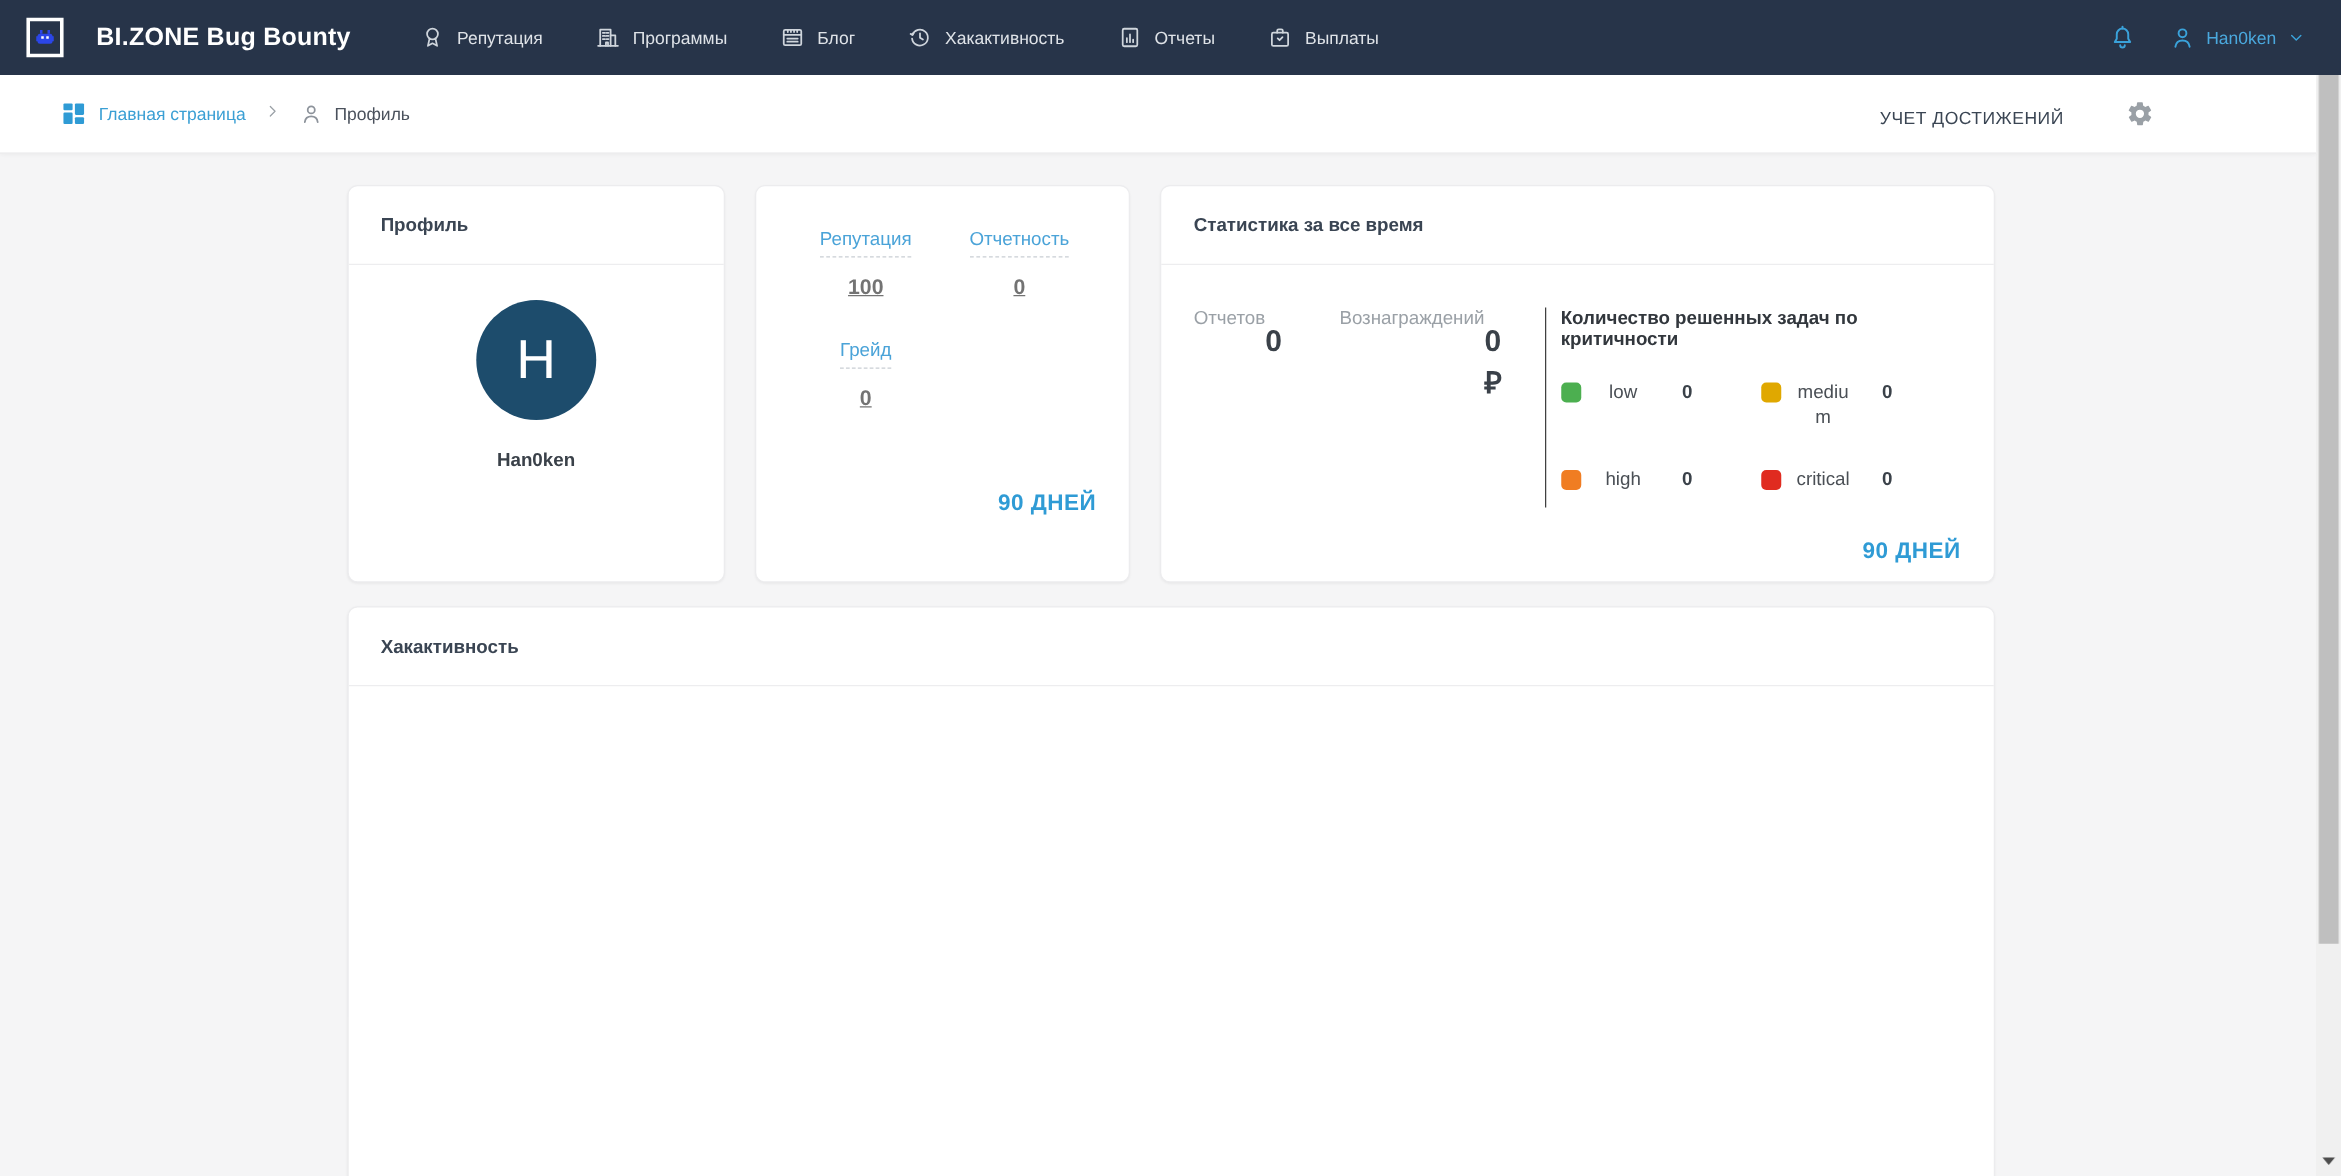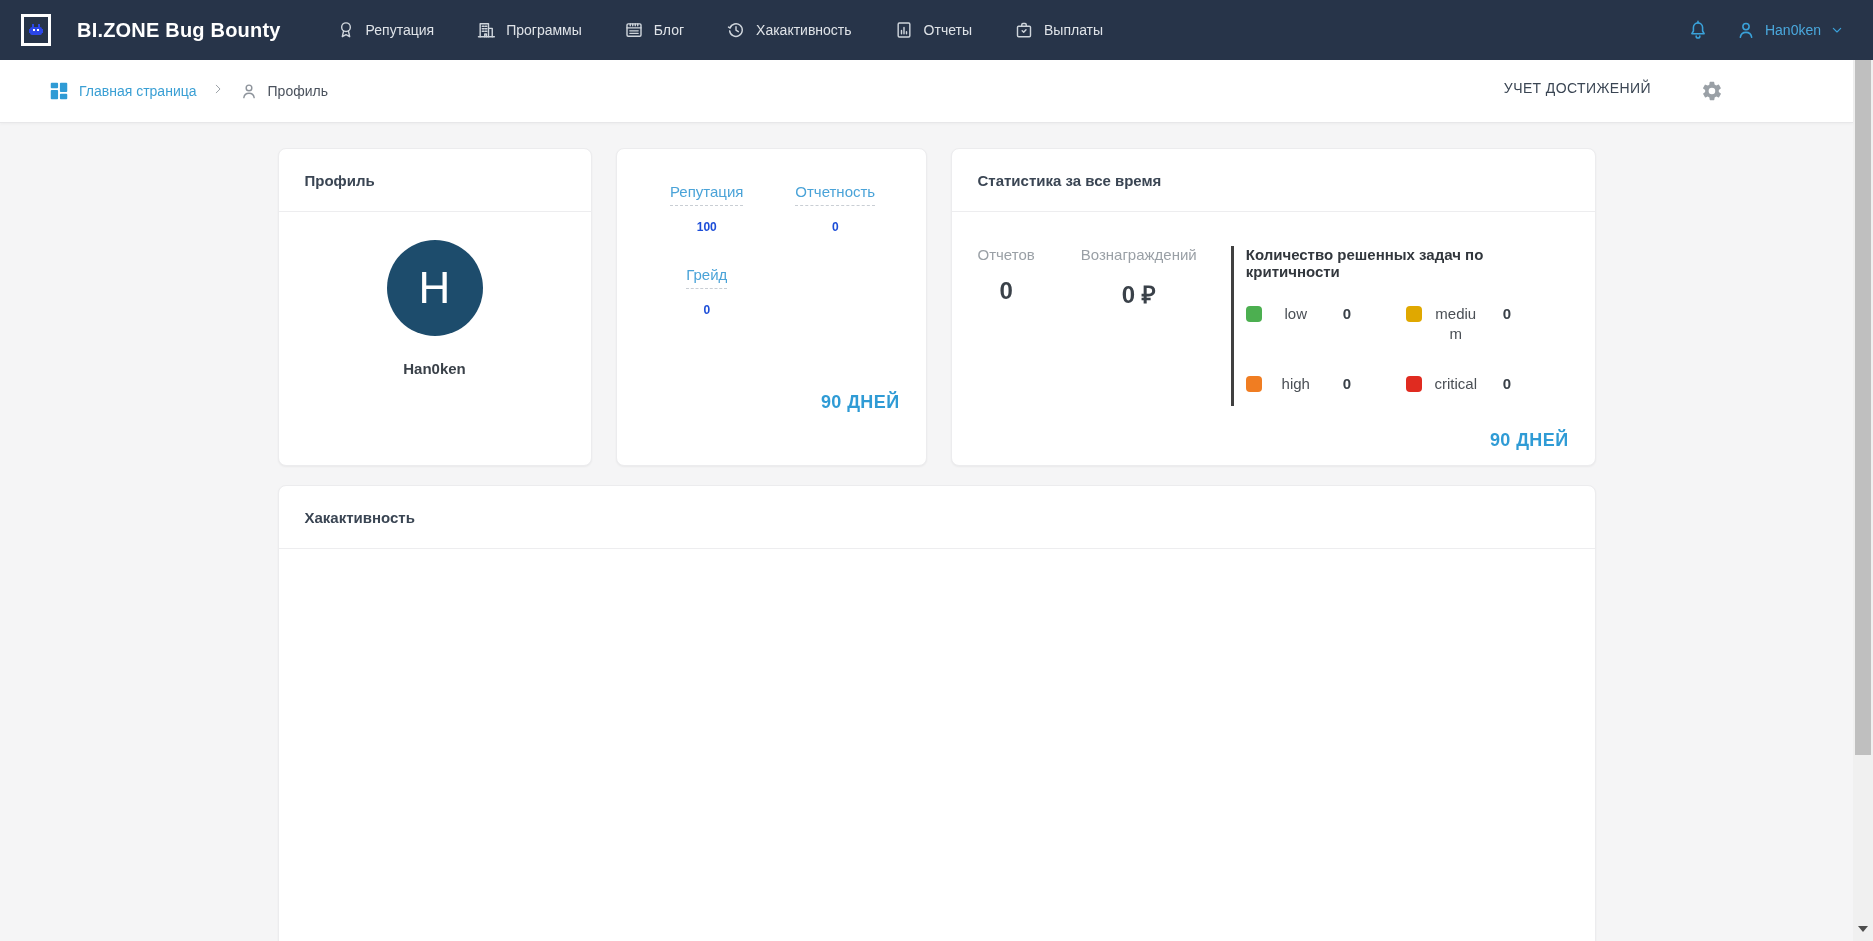--- a/index.html
+++ b/index.html
@@ -25,21 +25,21 @@
   
   .breadcrumb-bar { position:relative; z-index:4; width:1853px; height:63px; background:#ffffff;
                     border-bottom:1px solid #e7e7e9; display:flex; align-items:center;
                     padding:0 130px 0 48px; box-shadow:0 1px 3px rgba(0,0,0,.04); }
   .breadcrumb { display:flex; align-items:center; gap:14px; }
   .crumb-home { display:flex; align-items:center; gap:9px; cursor:pointer; }
   .crumb-link { color:#3a9fd4; font-size:14px; }
   .crumb-sep svg { stroke:#9aa0a6; }
   .crumb-current { display:flex; align-items:center; gap:9px; }
   .crumb-current span { color:#4a515c; font-size:14px; }
-  .breadcrumb-right { margin-left:auto; display:flex; align-items:flex-start; gap:50px; }
+  .breadcrumb-right { margin-left:auto; display:flex; align-items:flex-end; gap:50px; }
   .achv-link { font-size:14px; color:#3a4553; letter-spacing:.4px; cursor:pointer; }
 
   
   .content { width:1318px; margin:0 auto; padding-top:25px; }
   .card { background:#ffffff; border:1px solid #ececee; border-radius:8px;
           box-shadow:0 1px 2px rgba(0,0,0,.05); }
   .card-header { height:63px; display:flex; align-items:center; padding:0 26px;
                  border-bottom:1px solid #ededef; }
   .card-title { font-size:15px; font-weight:bold; color:#3a4553; }
   .cards-row { display:flex; gap:24px; }
@@ -51,32 +51,32 @@
   .avatar { margin-top:28px; width:96px; height:96px; border-radius:50%; background:#1d4c6c;
             color:#ffffff; font-size:44px; display:flex; align-items:center; justify-content:center; }
   .profile-name { margin-top:24px; font-size:15px; font-weight:bold; color:#3a4149; }
 
   
   .achv-card { width:311px; position:relative; }
   .achv-grid { display:grid; grid-template-columns:1fr 1fr; row-gap:32px; padding:34px 26px 0; }
   .achv-cell { display:flex; flex-direction:column; align-items:center; }
   .achv-label { color:#4aa3d8; font-size:15px; padding-bottom:5px;
                 border-bottom:1px dashed #c9ced4; cursor:pointer; }
-  .achv-value { margin-top:14px; font-size:12px; font-weight:bold; color:#1d4ed8; }
+  .achv-value { margin-top:14px; font-size:17px; font-weight:bold; color:#737373;text-decoration:underline; }
   .period-link { color:#2f9bd5; font-size:18px; font-weight:bold; letter-spacing:.4px; cursor:pointer; }
   .achv-period { position:absolute; right:26px; bottom:52px; }
 
   
   .stats-card { flex:1; position:relative; }
   .stats-body { display:flex; padding:34px 26px 0 26px; }
   .stat-cols { display:flex; gap:46px; padding-right:34px; }
-  .stat-col { display:flex; flex-direction:column; align-items:center; }
+  .stat-col { display:flex; flex-direction:row; }
   .stat-label { color:#9aa0a6; font-size:15px; white-space:nowrap; }
   .stat-value { margin-top:14px; font-size:24px; font-weight:bold; color:#3a4149; }
-  .severity-block { flex:1; border-left:3px solid #404040; padding-left:12px; min-height:160px; }
+  .severity-block { flex:1; border-left:1px solid #404040; padding-left:12px; min-height:160px; }
   .severity-title { font-size:15px; font-weight:bold; color:#32373d; }
   .sev-grid { display:grid; grid-template-columns:160px 160px; row-gap:30px; margin-top:24px; }
   .sev-item { display:flex; align-items:flex-start; }
   .sev-swatch { width:16px; height:16px; border-radius:4px; flex:none; margin-top:2px; }
   .sev-label { margin-left:9px; width:50px; font-size:15px; color:#4a4f55;
                line-height:20px; text-align:center; word-break:break-all; }
   .sev-value { margin-left:22px; font-size:15px; font-weight:bold; color:#3a4149; margin-top:1px; }
   .stats-period { position:absolute; right:26px; bottom:14px; }
 
   

